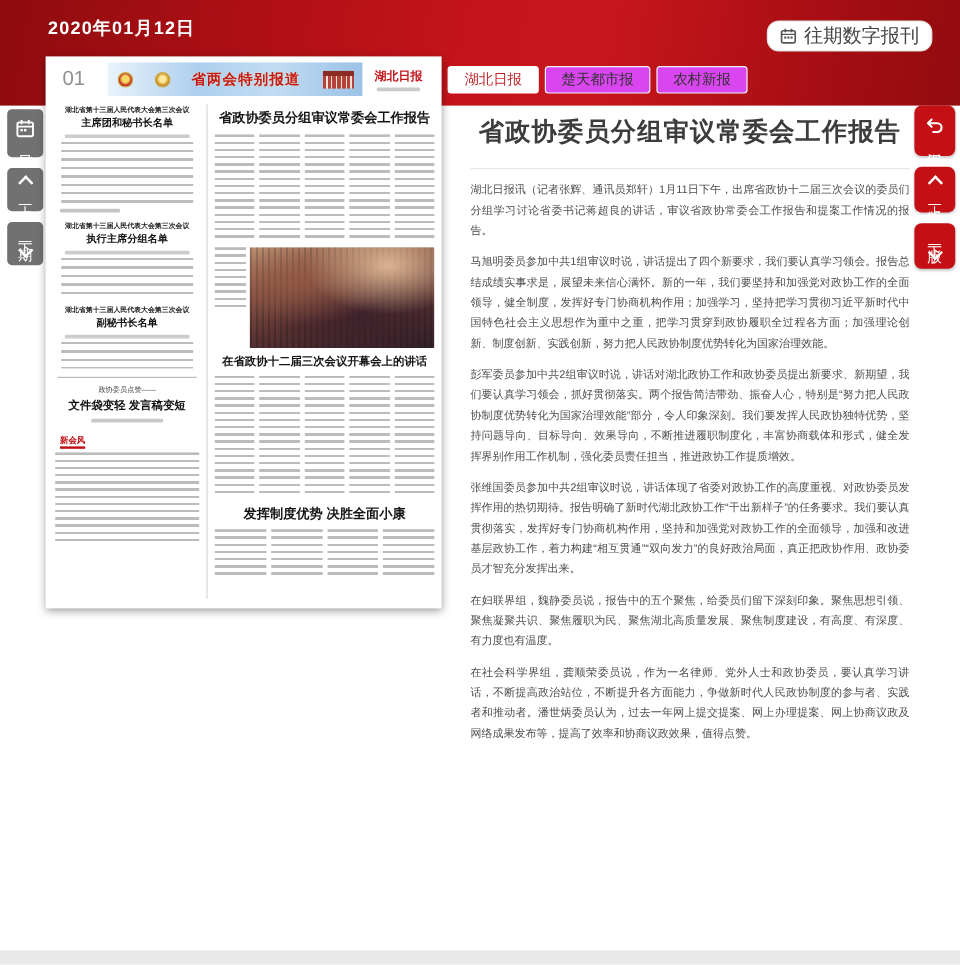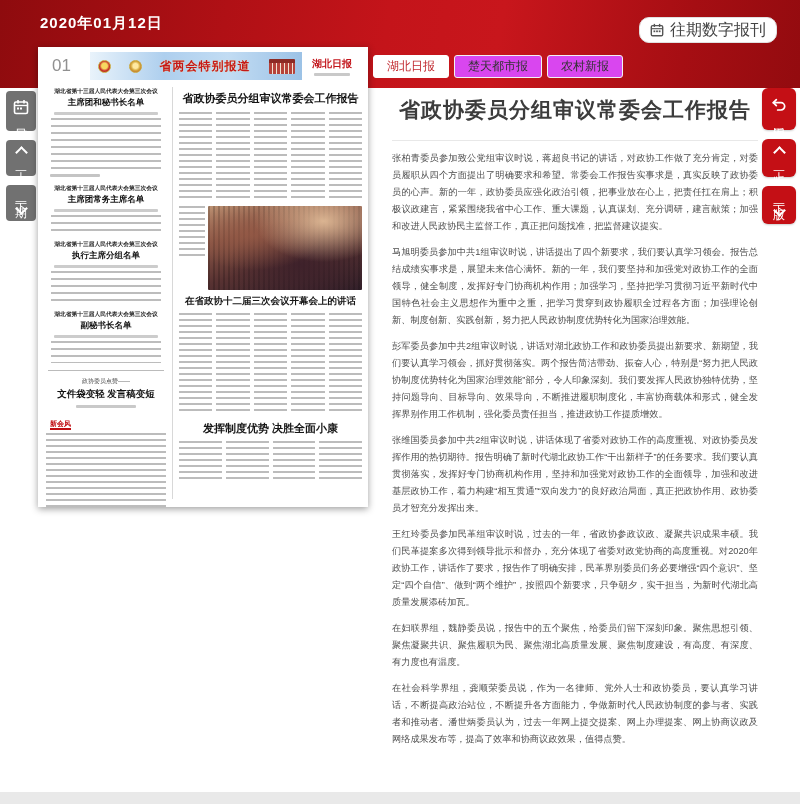--- a/index.html
+++ b/index.html
@@ -168,26 +168,20 @@
     <div class="t-left">
       <div class="t-section">
         <div class="t-kicker">湖北省第十三届人民代表大会第三次会议</div>
         <div class="t-sec-title">主席团和秘书长名单</div>
         <div class="t-dateline"></div>
         <div class="namegrid" style="height:52px"></div>
         <div class="t-note"></div>
       </div>
       <div class="t-section">
         <div class="t-kicker">湖北省第十三届人民代表大会第三次会议</div>
-        <div class="t-sec-title">主席团常务主席名单</div>
-        <div class="t-dateline"></div>
-        <div class="namegrid" style="height:18px"></div>
-      </div>
-      <div class="t-section">
-        <div class="t-kicker">湖北省第十三届人民代表大会第三次会议</div>
         <div class="t-sec-title">执行主席分组名单</div>
         <div class="t-dateline"></div>
         <div class="namegrid" style="height:32px"></div>
       </div>
       <div class="t-section">
         <div class="t-kicker">湖北省第十三届人民代表大会第三次会议</div>
         <div class="t-sec-title">副秘书长名单</div>
         <div class="t-dateline"></div>
         <div class="namegrid" style="height:22px"></div>
       </div>
@@ -254,24 +248,23 @@
     </button>
     <button class="red-btn">
       <span class="vtext">下一版</span>
       <span class="chev down"></span>
     </button>
   </div>
 
   <div class="article">
     <h1 class="article-title">省政协委员分组审议常委会工作报告</h1>
     <div class="article-body">
-      <p>张柏青委员参加致公党组审议时说，蒋超良书记的讲话，对政协工作做了充分肯定，对委员履职从四个方面提出了明确要求和希望。常委会工作报告实事求是，真实反映了政协委员的心声。新的一年，政协委员应强化政治引领，把事业放在心上，把责任扛在肩上；积极议政建言，紧紧围绕我省中心工作、重大课题，认真谋划、充分调研，建言献策；加强和改进人民政协民主监督工作，真正把问题找准，把监督建议提实。</p>
+      <p>湖北日报讯（记者张辉、通讯员郑轩）1月11日下午，出席省政协十二届三次会议的委员们分组学习讨论省委书记蒋超良的讲话，审议省政协常委会工作报告和提案工作情况的报告。</p>
       <p>马旭明委员参加中共1组审议时说，讲话提出了四个新要求，我们要认真学习领会。报告总结成绩实事求是，展望未来信心满怀。新的一年，我们要坚持和加强党对政协工作的全面领导，健全制度，发挥好专门协商机构作用；加强学习，坚持把学习贯彻习近平新时代中国特色社会主义思想作为重中之重，把学习贯穿到政协履职全过程各方面；加强理论创新、制度创新、实践创新，努力把人民政协制度优势转化为国家治理效能。</p>
       <p>彭军委员参加中共2组审议时说，讲话对湖北政协工作和政协委员提出新要求、新期望，我们要认真学习领会，抓好贯彻落实。两个报告简洁带劲、振奋人心，特别是“努力把人民政协制度优势转化为国家治理效能”部分，令人印象深刻。我们要发挥人民政协独特优势，坚持问题导向、目标导向、效果导向，不断推进履职制度化，丰富协商载体和形式，健全发挥界别作用工作机制，强化委员责任担当，推进政协工作提质增效。</p>
       <p>张维国委员参加中共2组审议时说，讲话体现了省委对政协工作的高度重视、对政协委员发挥作用的热切期待。报告明确了新时代湖北政协工作“干出新样子”的任务要求。我们要认真贯彻落实，发挥好专门协商机构作用，坚持和加强党对政协工作的全面领导，加强和改进基层政协工作，着力构建“相互贯通”“双向发力”的良好政治局面，真正把政协作用、政协委员才智充分发挥出来。</p>
-      <p>王红玲委员参加民革组审议时说，过去的一年，省政协参政议政、凝聚共识成果丰硕。我们民革提案多次得到领导批示和督办，充分体现了省委对政党协商的高度重视。对2020年政协工作，讲话作了要求，报告作了明确安排，民革界别委员们务必要增强“四个意识”、坚定“四个自信”、做到“两个维护”，按照四个新要求，只争朝夕，实干担当，为新时代湖北高质量发展添砖加瓦。</p>
       <p>在妇联界组，魏静委员说，报告中的五个聚焦，给委员们留下深刻印象。聚焦思想引领、聚焦凝聚共识、聚焦履职为民、聚焦湖北高质量发展、聚焦制度建设，有高度、有深度、有力度也有温度。</p>
       <p>在社会科学界组，龚顺荣委员说，作为一名律师、党外人士和政协委员，要认真学习讲话，不断提高政治站位，不断提升各方面能力，争做新时代人民政协制度的参与者、实践者和推动者。潘世炳委员认为，过去一年网上提交提案、网上办理提案、网上协商议政及网络成果发布等，提高了效率和协商议政效果，值得点赞。</p>
     </div>
   </div>
 
   <div class="footer-strip"></div>
 </div>
 
 </body></html>

